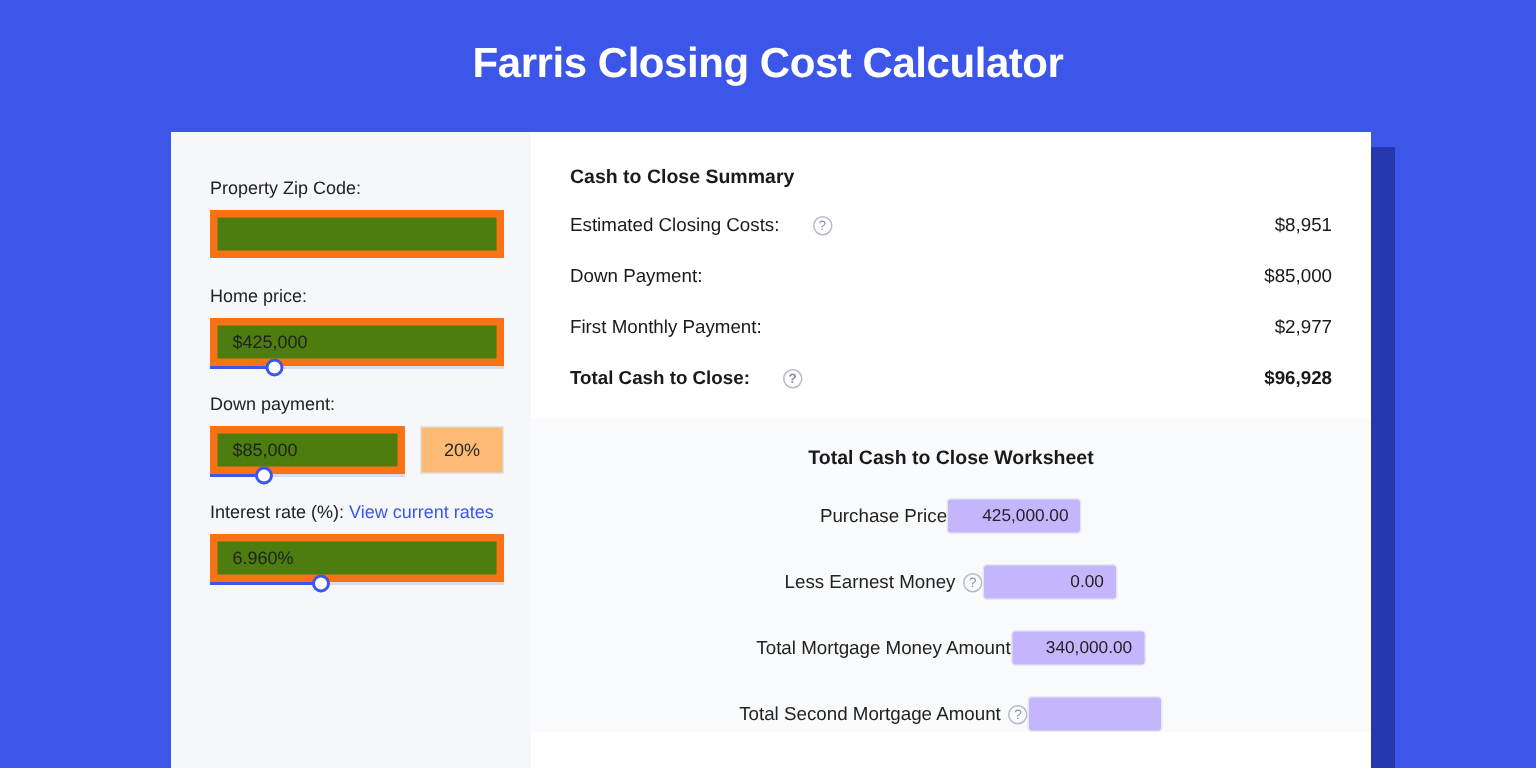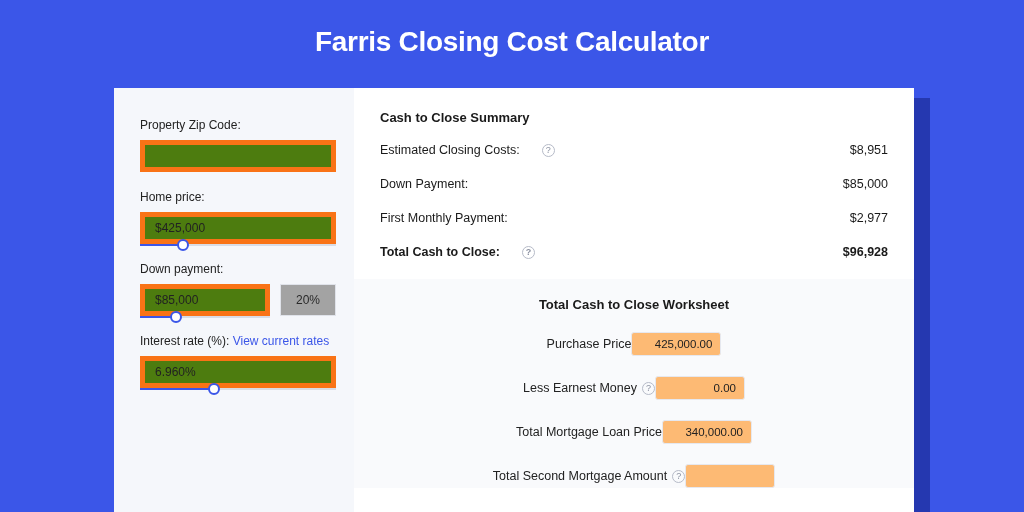--- a/index.html
+++ b/index.html
@@ -69,21 +69,21 @@
     width: 12px; height: 12px;
     background: #fff;
     border: 2px solid #3B56E8;
     border-radius: 50%;
     transform: translateX(-50%);
   }
   .dp-row { display: flex; gap: 10px; }
   .dp-row .input-with-track { flex: 1; }
   .dp-pct {
     width: 56px; height: 32px;
-    border: 1px solid #e0e3ea; background: #a3a3a3;
+    border: 1px solid #e0e3ea; background: #fdba74;
     display: flex; align-items: center; justify-content: center;
     font-size: 12px;
   }
   .link { color: #3B56E8; text-decoration: none; cursor: pointer; }
   .right-col {
     flex: 1;
     padding: 22px 26px 0 26px;
   }
   .summary-title { font-size: 13px; font-weight: 700; margin-bottom: 18px; }
   .row {
@@ -105,21 +105,21 @@
     padding: 18px 26px 0 26px;
   }
   .ws-title { font-size: 13px; font-weight: 700; margin-bottom: 20px; text-align: center; }
   .ws-row {
     display: flex; justify-content: center; align-items: center;
     font-size: 12.5px; margin-bottom: 20px;
   }
   .ws-row .label { display: flex; align-items: center; gap: 5px; color: #222; }
   .ws-value {
     min-width: 90px; height: 24px;
-    border: 1px solid #e6e8ef; background: #fdba74;
+    border: 1px solid #e6e8ef; background: #c4b5fd;
     border-radius: 3px;
     display: flex; align-items: center; justify-content: flex-end;
     padding: 0 8px; font-size: 11.5px; color: #222;
   }
 </style>
 </head>
 <body>
 
 <h1 class="page-title">Farris Closing Cost Calculator</h1>
 
@@ -219,21 +219,21 @@
       <div class="ws-row">
         <span class="label">
           <span>Less Earnest Money</span>
           <span class="help">?</span>
         </span>
         <span class="ws-value">0.00</span>
       </div>
 
       <div class="ws-row">
         <span class="label">
-          <span>Total Mortgage Loan Price</span>
+          <span>Total Mortgage Money Amount</span>
         </span>
         <span class="ws-value">340,000.00</span>
       </div>
 
       <div class="ws-row">
         <span class="label">
           <span>Total Second Mortgage Amount</span>
           <span class="help">?</span>
         </span>
         <span class="ws-value"></span>

